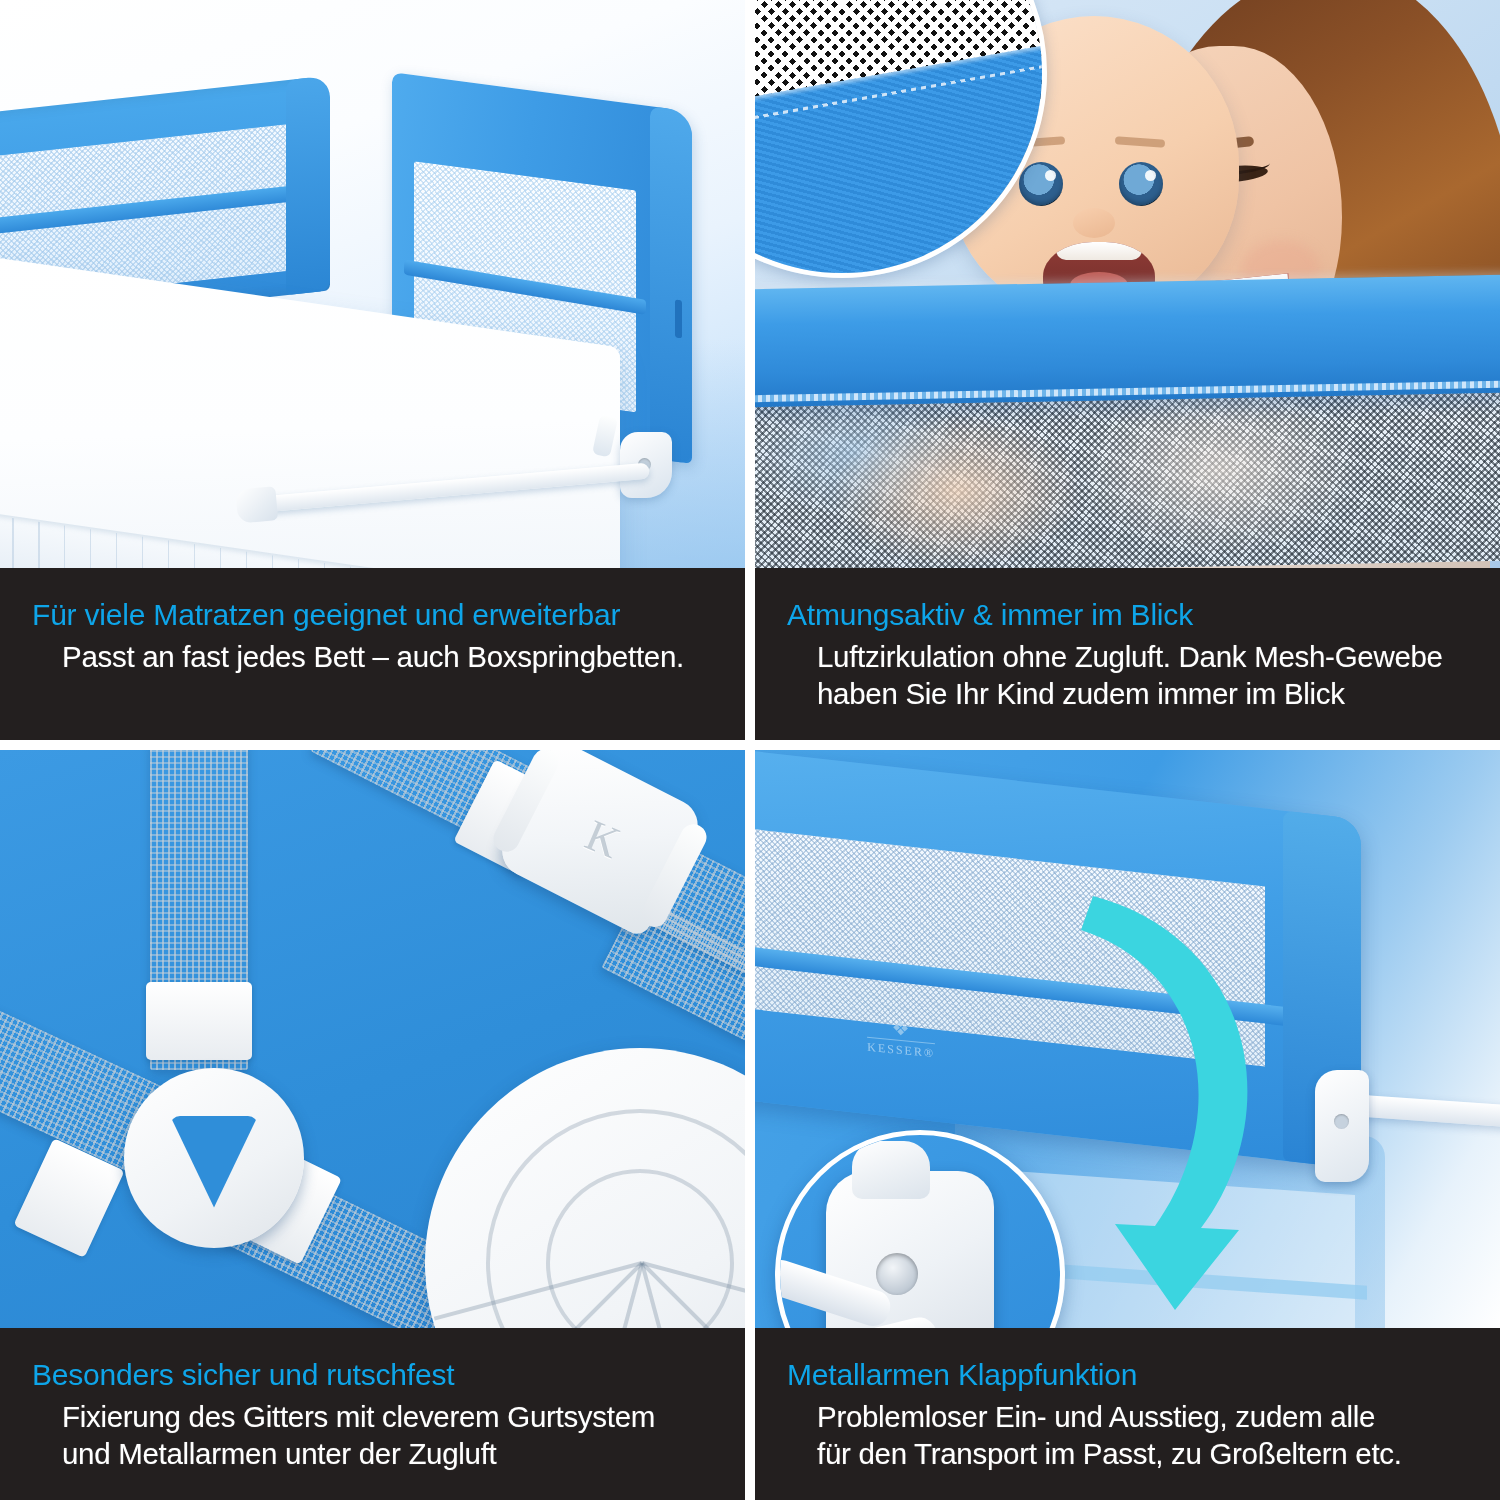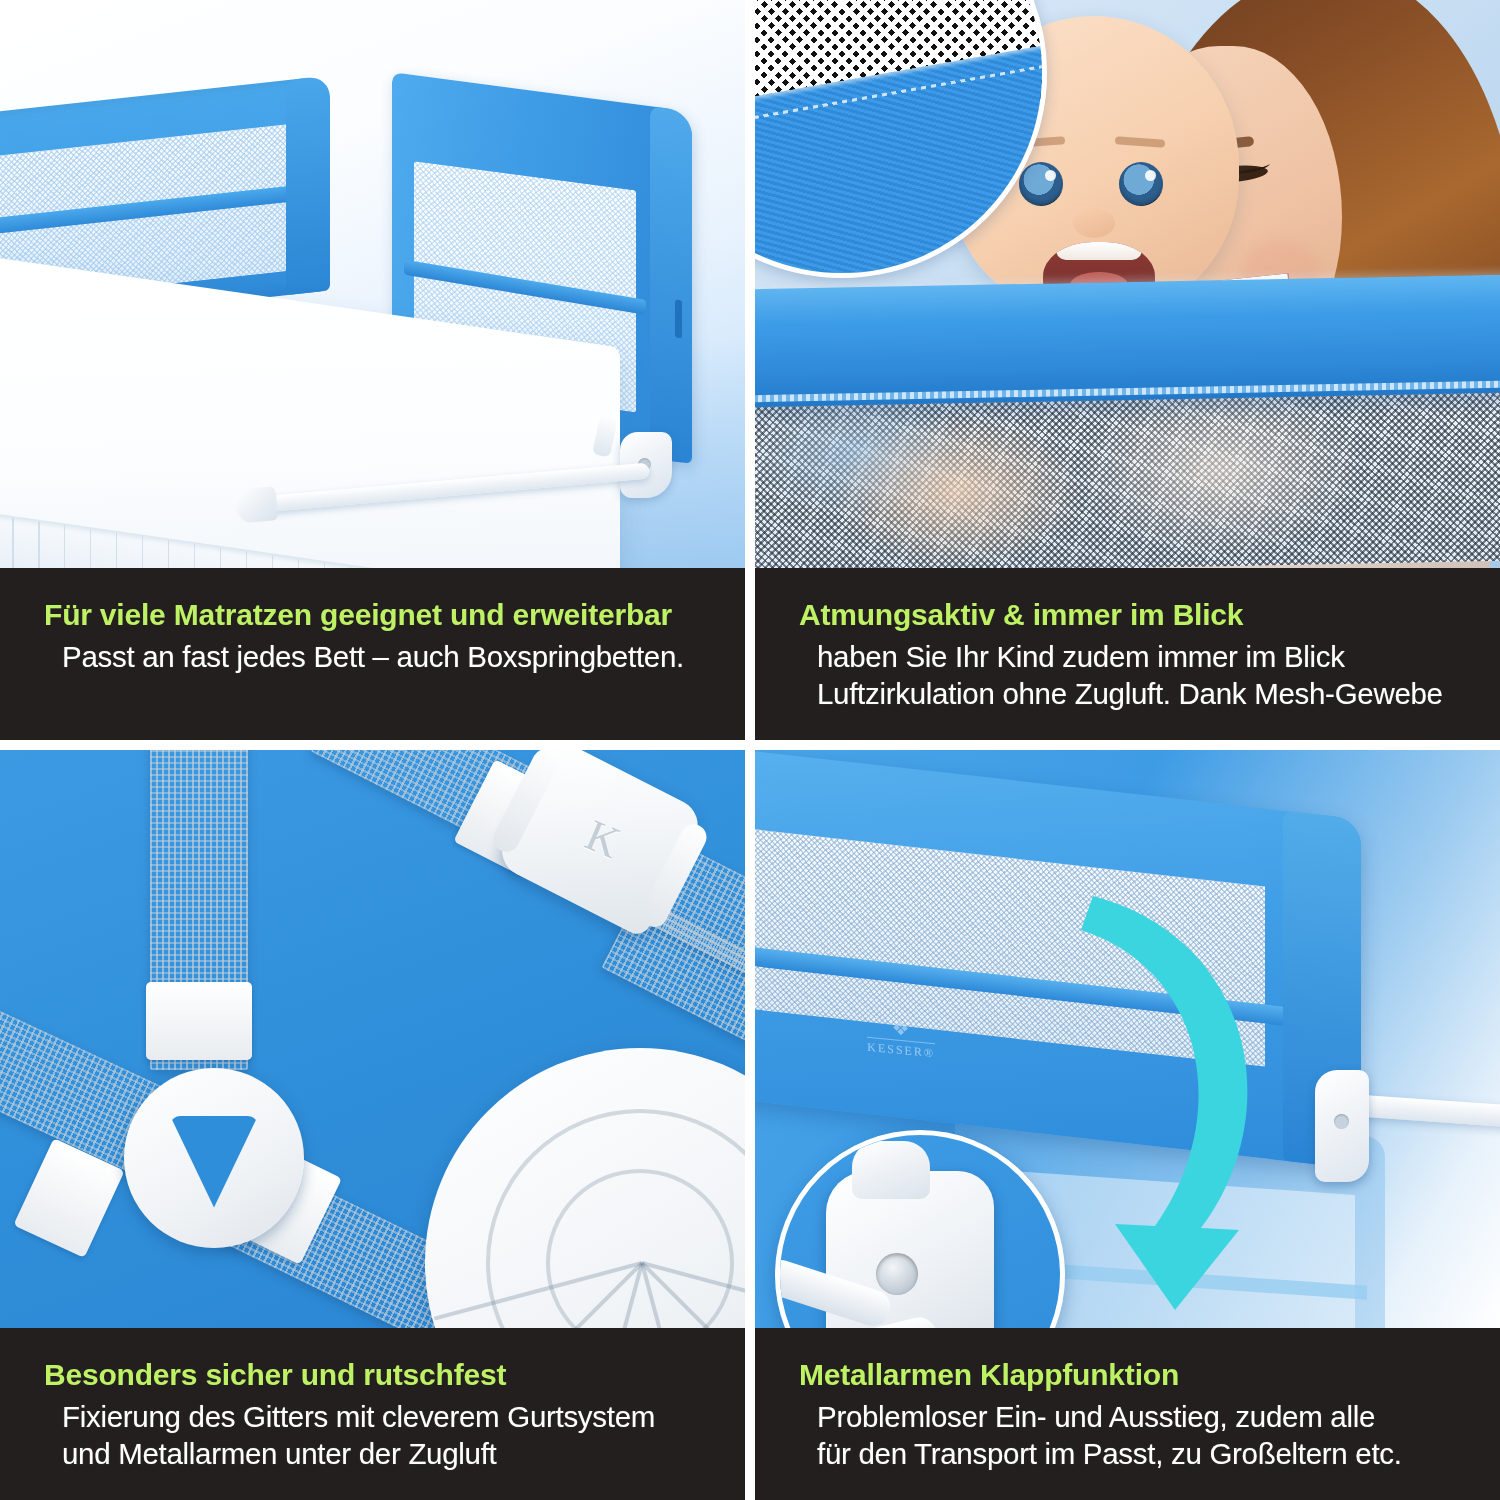--- a/index.html
+++ b/index.html
@@ -13,22 +13,22 @@
   .q-tr{grid-column:3;grid-row:1;}
   .q-bl{grid-column:1;grid-row:3;}
   .q-br{grid-column:3;grid-row:3;}
 
   .photo{position:relative;overflow:hidden;}
   .q-tl .photo,.q-tr .photo{height:568px;}
   .q-bl .photo,.q-br .photo{height:578px;}
 
   
   .caption{flex:1;background:#231f1f;padding:30px 26px 0 28px;box-sizing:border-box;}
-  .cap-title{color:#bef264;font-size:30px;font-weight:bold;letter-spacing:-0.2px;
-             line-height:1.12;margin:0 0 6px 16px;}
+  .cap-title{color:#0ea5e9;font-size:30px;font-weight:normal;letter-spacing:-0.2px;
+             line-height:1.12;margin:0 0 6px 4px;}
   .cap-body{color:#ffffff;font-size:29.5px;line-height:1.28;letter-spacing:-0.3px;
             margin:0;text-shadow:0 0 1px rgba(255,255,255,.35);}
   .cap-body span{display:block;white-space:nowrap;margin-left:34px;}
 
   
   .bedscene{position:absolute;inset:0;
     background:linear-gradient(160deg,#ffffff 0%,#fbfdff 30%,#e9f3fd 58%,#cfe6fb 80%,#bcddfa 100%);}
   .bed-room-shadow{position:absolute;left:0;bottom:0;width:100%;height:230px;
     background:linear-gradient(180deg,rgba(140,190,235,0) 0%,rgba(133,187,233,.55) 100%);}
   
@@ -412,22 +412,22 @@
       <div class="mesh-circle">
         <div class="top"></div>
         <div class="bot"></div>
         <div class="stitch"></div>
       </div>
     </div>
 
     <div class="caption">
       <div class="cap-title">Atmungsaktiv &amp; immer im Blick</div>
       <p class="cap-body">
+        <span>Luftzirkulation ohne Zugluft. Dank Mesh-Gewebe</span>
         <span>haben Sie Ihr Kind zudem immer im Blick</span>
-        <span>Luftzirkulation ohne Zugluft. Dank Mesh-Gewebe</span>
       </p>
     </div>
   </div>
 
   <div class="quad q-bl">
     <div class="photo">
       <div class="strapscene"></div>
 
       <div class="anchor">
         <div class="ring r1"></div>

